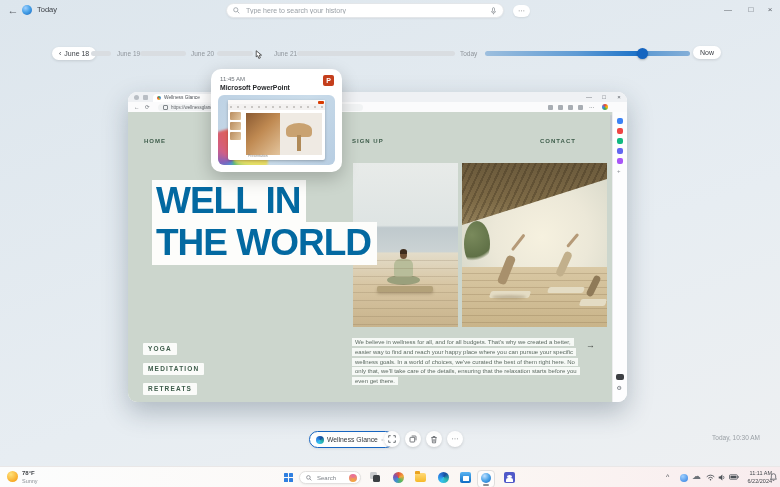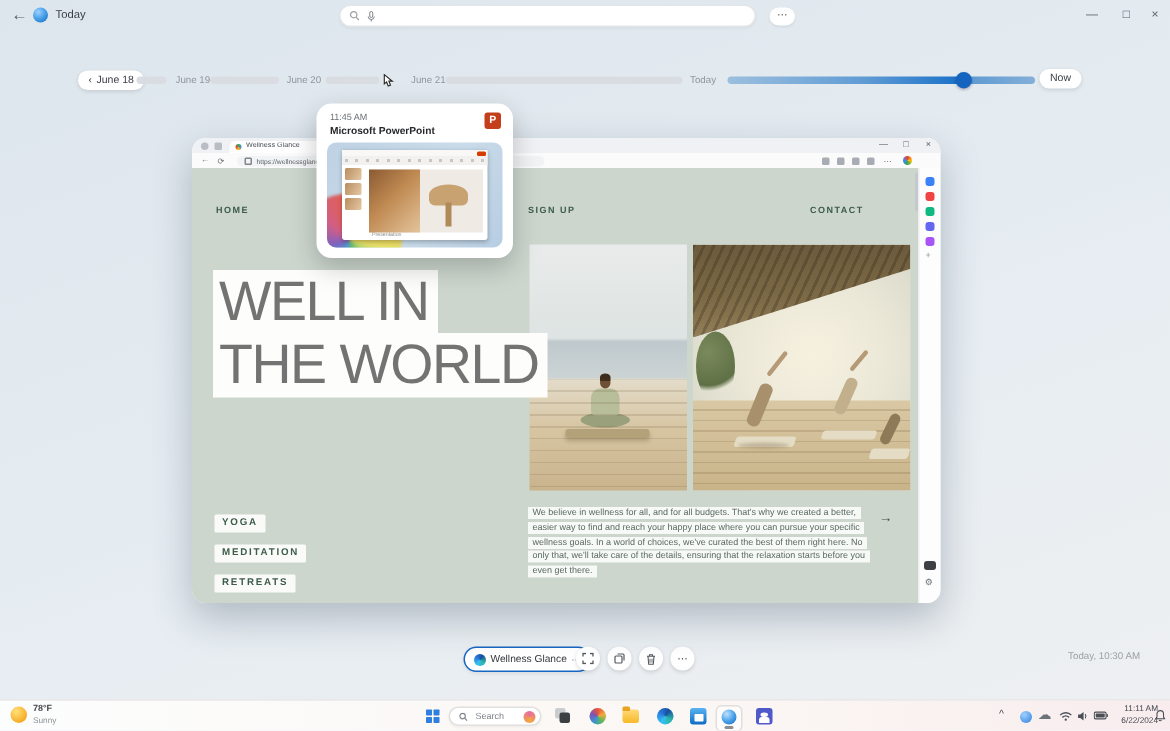--- a/index.html
+++ b/index.html
@@ -99,21 +99,21 @@
   .roof:after{content:"";position:absolute;inset:0;background:repeating-linear-gradient(115deg,rgba(40,30,15,.25) 0 2px,transparent 2px 6px);}
   .palm{left:2px;top:58px;width:26px;height:46px;background:radial-gradient(circle at 30% 30%,#7a8a5c 0%,#5f7046 60%,transparent 70%);border-radius:50%;}
   .deckR{left:0;top:104px;width:145px;height:60px;background:linear-gradient(180deg,#d9c8a4 0%,#c9b489 100%);}
   .deckR:after{content:"";position:absolute;inset:0;background:repeating-linear-gradient(180deg,transparent 0 6px,rgba(110,85,50,.2) 6px 7px);}
   .matR{position:absolute;background:#e4dcc4;border-radius:2px;transform:skewX(-18deg);}
   .fig{position:absolute;border-radius:4px;}
   .fig-body{background:#a8906c;}
   .fig-arm{background:#b59a78;height:2.5px;border-radius:2px;}
   .shadow-sm{position:absolute;background:rgba(90,70,40,.25);border-radius:50%;filter:blur(1px);}
 
-  .hero{left:14px;font-weight:normal;color:#737373;font-size:37px;line-height:42px;letter-spacing:-1px;z-index:6;white-space:nowrap;}
+  .hero{left:24px;font-weight:bold;color:#0369a1;font-size:37px;line-height:42px;letter-spacing:-1px;z-index:6;white-space:nowrap;}
   .hero span{background:#fdfdfb;padding:0 6px 2px 4px;}
   .chip-menu{left:15px;z-index:6;}
   .chip{display:inline-block;background:#fafbf9;color:#3d5c4a;font-size:6.5px;letter-spacing:1.2px;font-weight:bold;
     padding:2.5px 5px;border-radius:1px;margin-bottom:2.5px;}
   .para{left:224px;top:226px;width:229px;z-index:6;font-size:6px;line-height:9.8px;color:#5c6a61;}
   .para span{background:rgba(250,252,250,.92);padding:1px 3px;-webkit-box-decoration-break:clone;box-decoration-break:clone;}
   .pg-arrow{left:458px;top:228px;font-size:9px;color:#474c48;z-index:6;}
 
   
   .src-pill{left:309px;top:431px;height:15px;border:1px solid #1766c2;border-radius:9px;background:#fff;
@@ -167,20 +167,21 @@
 
 <div class="abs topbar">
   <div class="abs back-btn">←</div>
   <div class="abs app-logo"></div>
   <div class="abs app-title">Today</div>
   <div class="abs search-box">
     <svg width="7" height="7" viewBox="0 0 10 10">
         <circle cx="4" cy="4" r="3" fill="none" stroke="#9aa0a6" stroke-width="1.2"></circle>
         <line x1="6.3" y1="6.3" x2="9" y2="9" stroke="#9aa0a6" stroke-width="1.2"></line>
       </svg>
+    <input type="text" placeholder="Type here to search your history" style="">
     <svg width="7" height="8" viewBox="0 0 10 12">
         <rect x="3.5" y="1" width="3" height="6" rx="1.5" fill="none" stroke="#7f848a" stroke-width="1"></rect>
         <path d="M2 6 a3 3 0 0 0 6 0" fill="none" stroke="#7f848a" stroke-width="1"></path>
         <line x1="5" y1="9" x2="5" y2="11" stroke="#7f848a" stroke-width="1"></line>
       </svg>
   </div>
   <div class="abs mini-more">⋯</div>
   <div class="abs win-ctrl" style="left:720px;">—</div>
   <div class="abs win-ctrl" style="left:743px;">□</div>
   <div class="abs win-ctrl" style="left:762px;">×</div>

